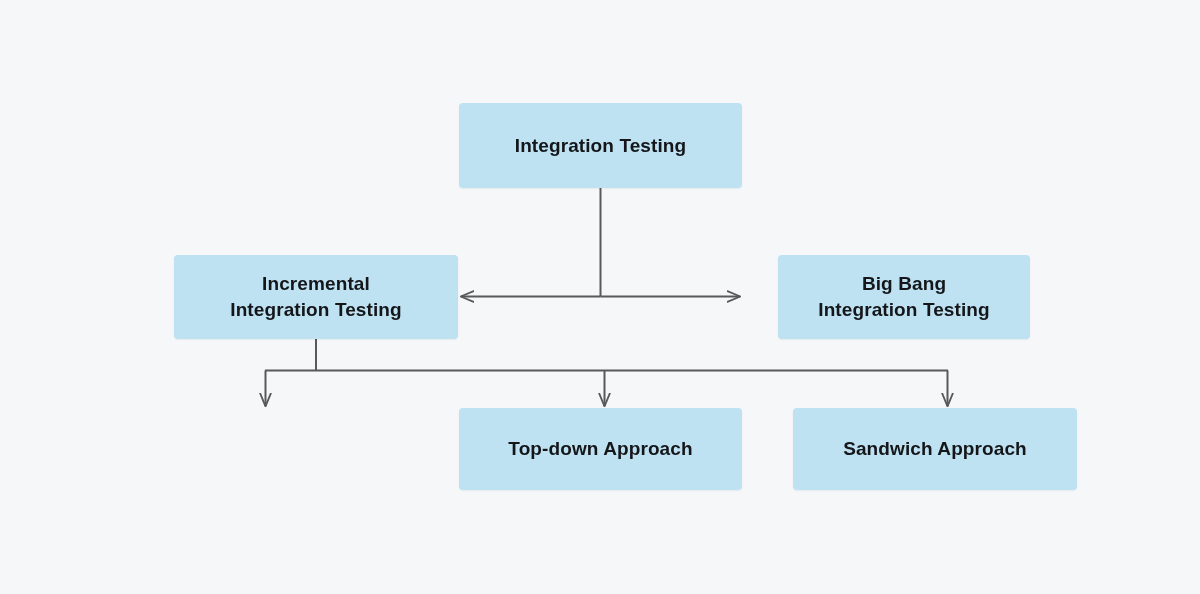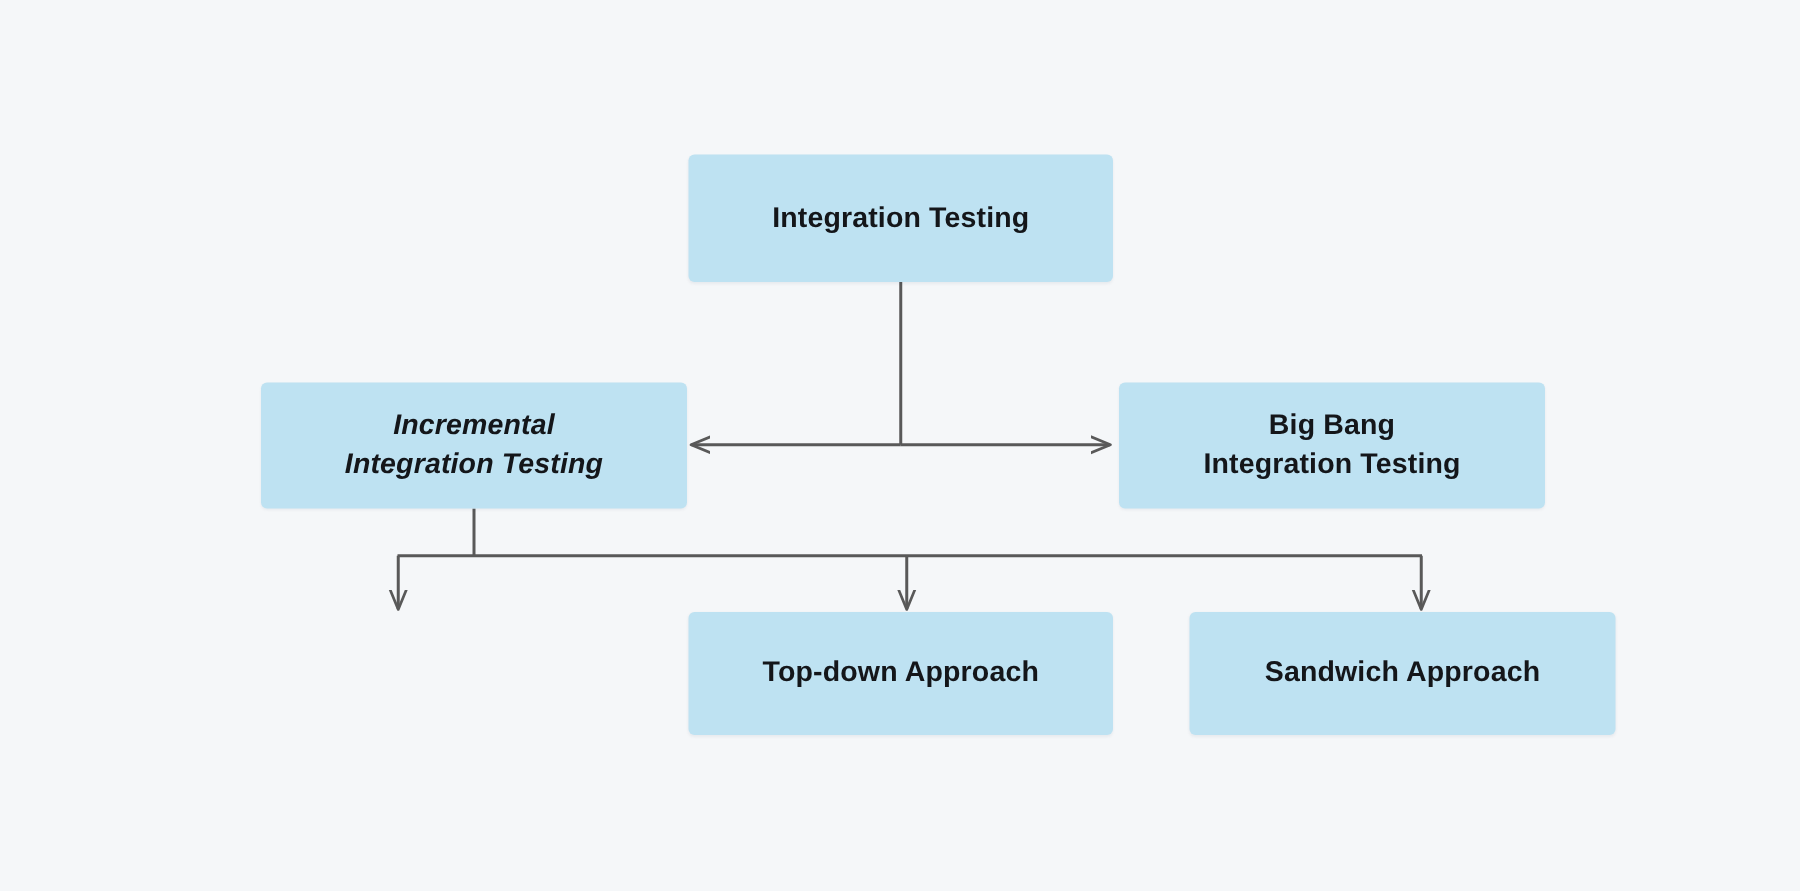--- a/index.html
+++ b/index.html
@@ -45,22 +45,22 @@
     box-shadow: 0 1px 2px rgba(20, 40, 60, 0.06);
     padding: 4px 10px;
   }
   .node .node-label {
     display: block;
     white-space: pre-line;
   }
 
   
   #node-root      { left: 459px; top: 103px; width: 283px; height: 85px; }
-  #node-incr      { left: 174px; top: 255px; width: 284px; height: 84px; font-style: italic; }
-  #node-bigbang   { left: 746px; top: 255px; width: 284px; height: 84px; }
+  #node-incr      { left: 174px; top: 255px; width: 284px; height: 84px; }
+  #node-bigbang   { left: 778px; top: 255px; width: 252px; height: 84px; }
   #node-bottomup  { left: 123px; top: 408px; width: 285px; height: 82px; }
   #node-topdown   { left: 459px; top: 408px; width: 283px; height: 82px; }
   #node-sandwich  { left: 793px; top: 408px; width: 284px; height: 82px; }
 </style>
 </head>
 <body>
 
 <div id="canvas">
 
   <svg id="edge-layer" viewBox="0 0 1200 594" width="1200" height="594" xmlns="http://www.w3.org/2000/svg">

